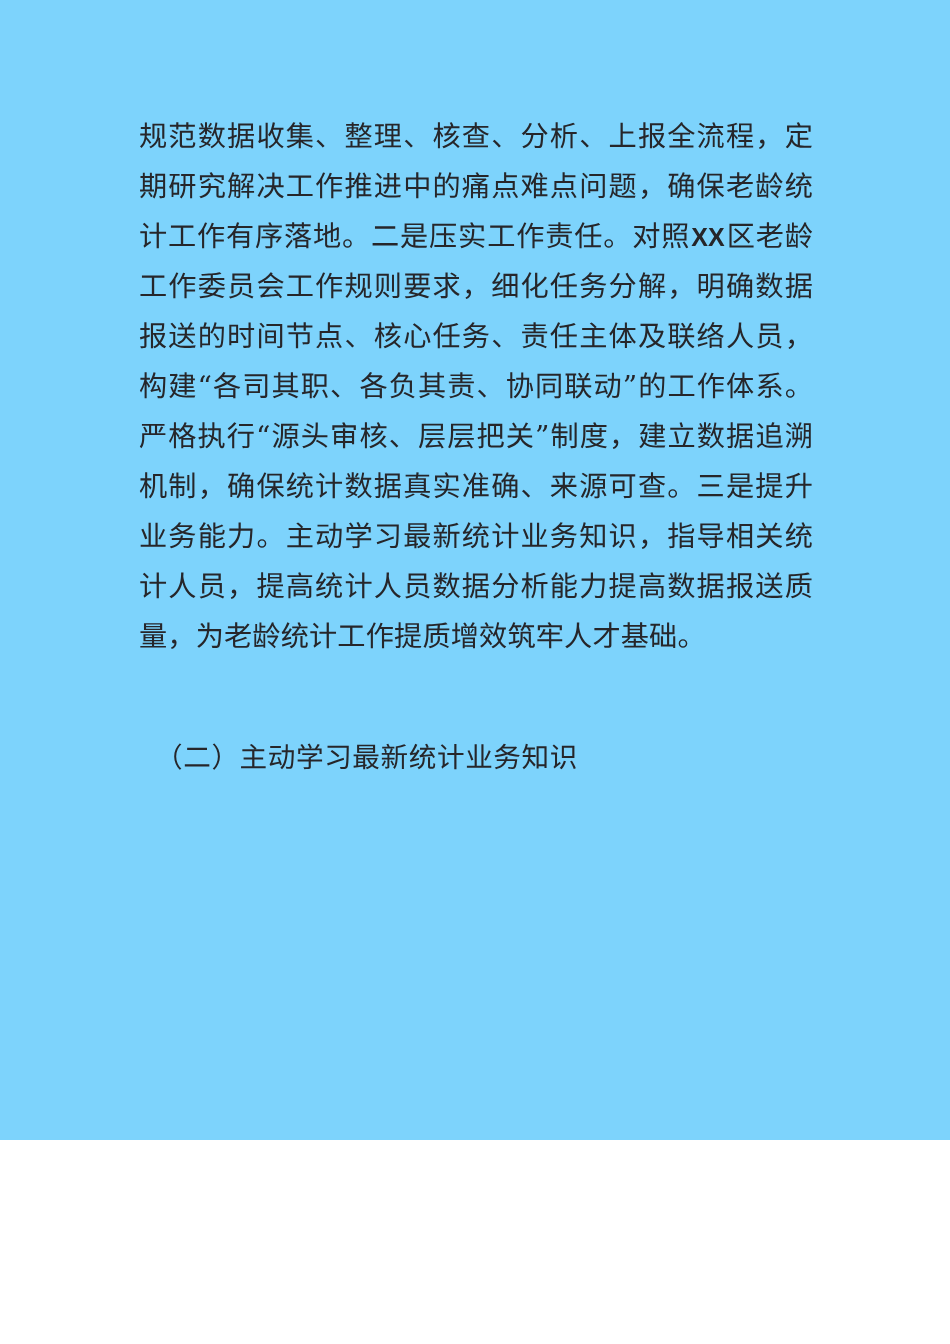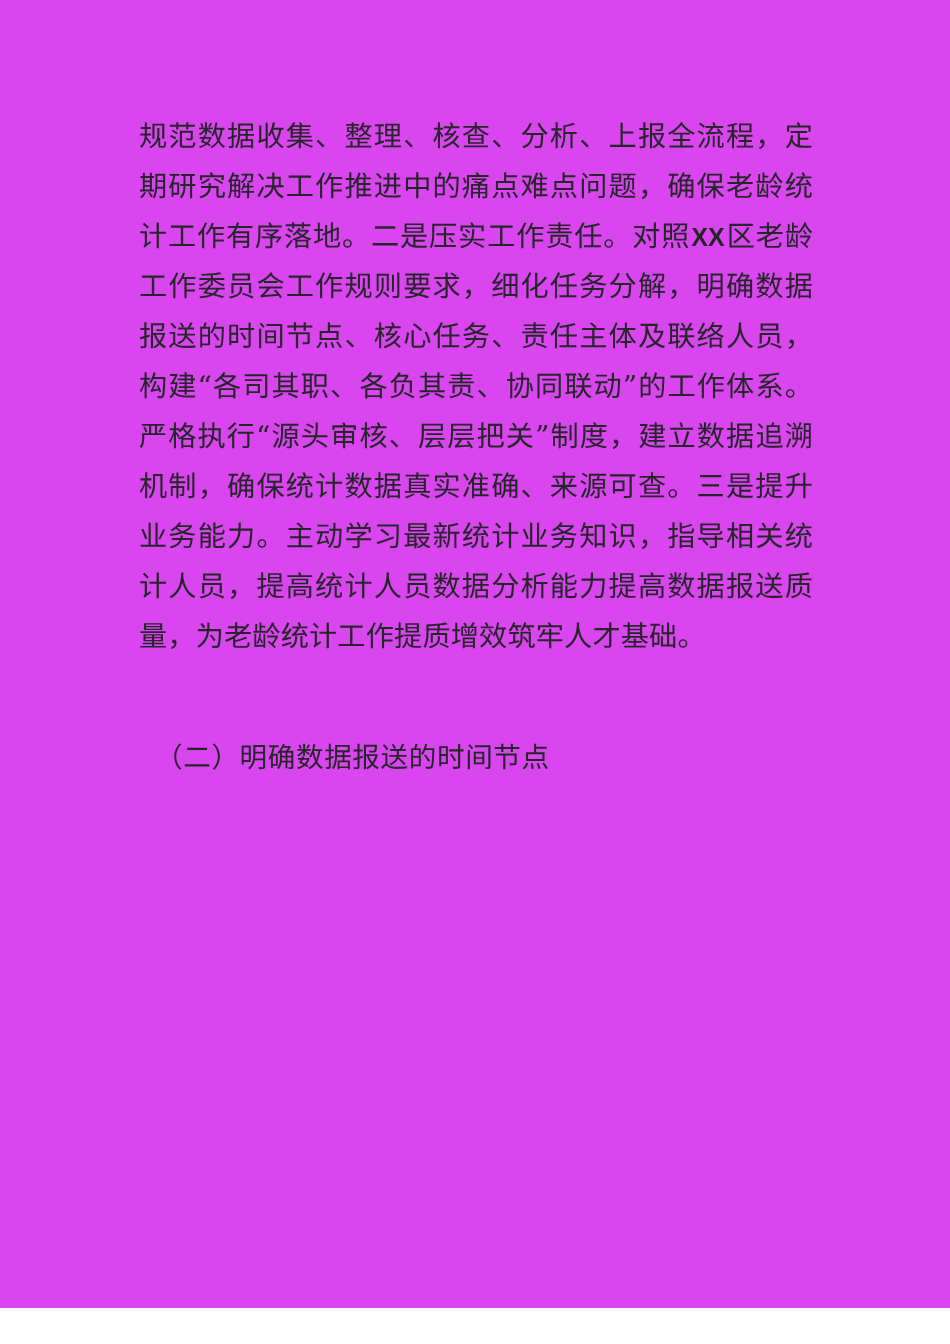--- a/index.html
+++ b/index.html
@@ -13,22 +13,22 @@
     width: 950px;
     height: 1344px;
     overflow: hidden;
     font-family: "DejaVu Serif", "Liberation Serif", serif;
     -webkit-font-smoothing: antialiased;
   }
 
   .page {
     position: relative;
     width: 950px;
-    height: 1308px;
-    background: #d946ef;
+    height: 1140px;
+    background: #7dd3fc;
     box-sizing: border-box;
   }
 
   .doc-body {
     position: absolute;
     left: 139px;
     top: 112px;
     width: 674px;
   }
 
@@ -80,20 +80,20 @@
 <body>
 
 <div class="page">
 
   <div class="doc-body">
 
     <p class="para first"><span>规范数据收集、整理、核查、分析、上报全流程，定期研究解决工作推进中的痛点难点问题，确保老龄统计工作有序落地。二是压实工作责任。对照</span><span class="latin-bold">XX</span><span>区老龄工作委员会工作规则要求，细化任务分解，明确数据报送的时间节点、核心任务、责任主体及联络人员，构建“各司其职、各负其责、协同联动”的工作体系。严格执行“源头审核、层层把关”制度，建立数据追溯机制，确保统计数据真实准确、来源可查。三是提升业务能力。主动学习最新统计业务知识，指导相关统计人员，提高统计人员数据分析能力提高数据报送质量，为老龄统计工作提质增效筑牢人才基础。</span></p>
 
     <div class="gap-before-heading"></div>
 
-    <p class="section-heading">（二）明确数据报送的时间节点</p>
+    <p class="section-heading">（二）主动学习最新统计业务知识</p>
 
     <div class="gap-after-heading"></div>
 
 
   </div>
 
 </div>
 
 </body></html>

